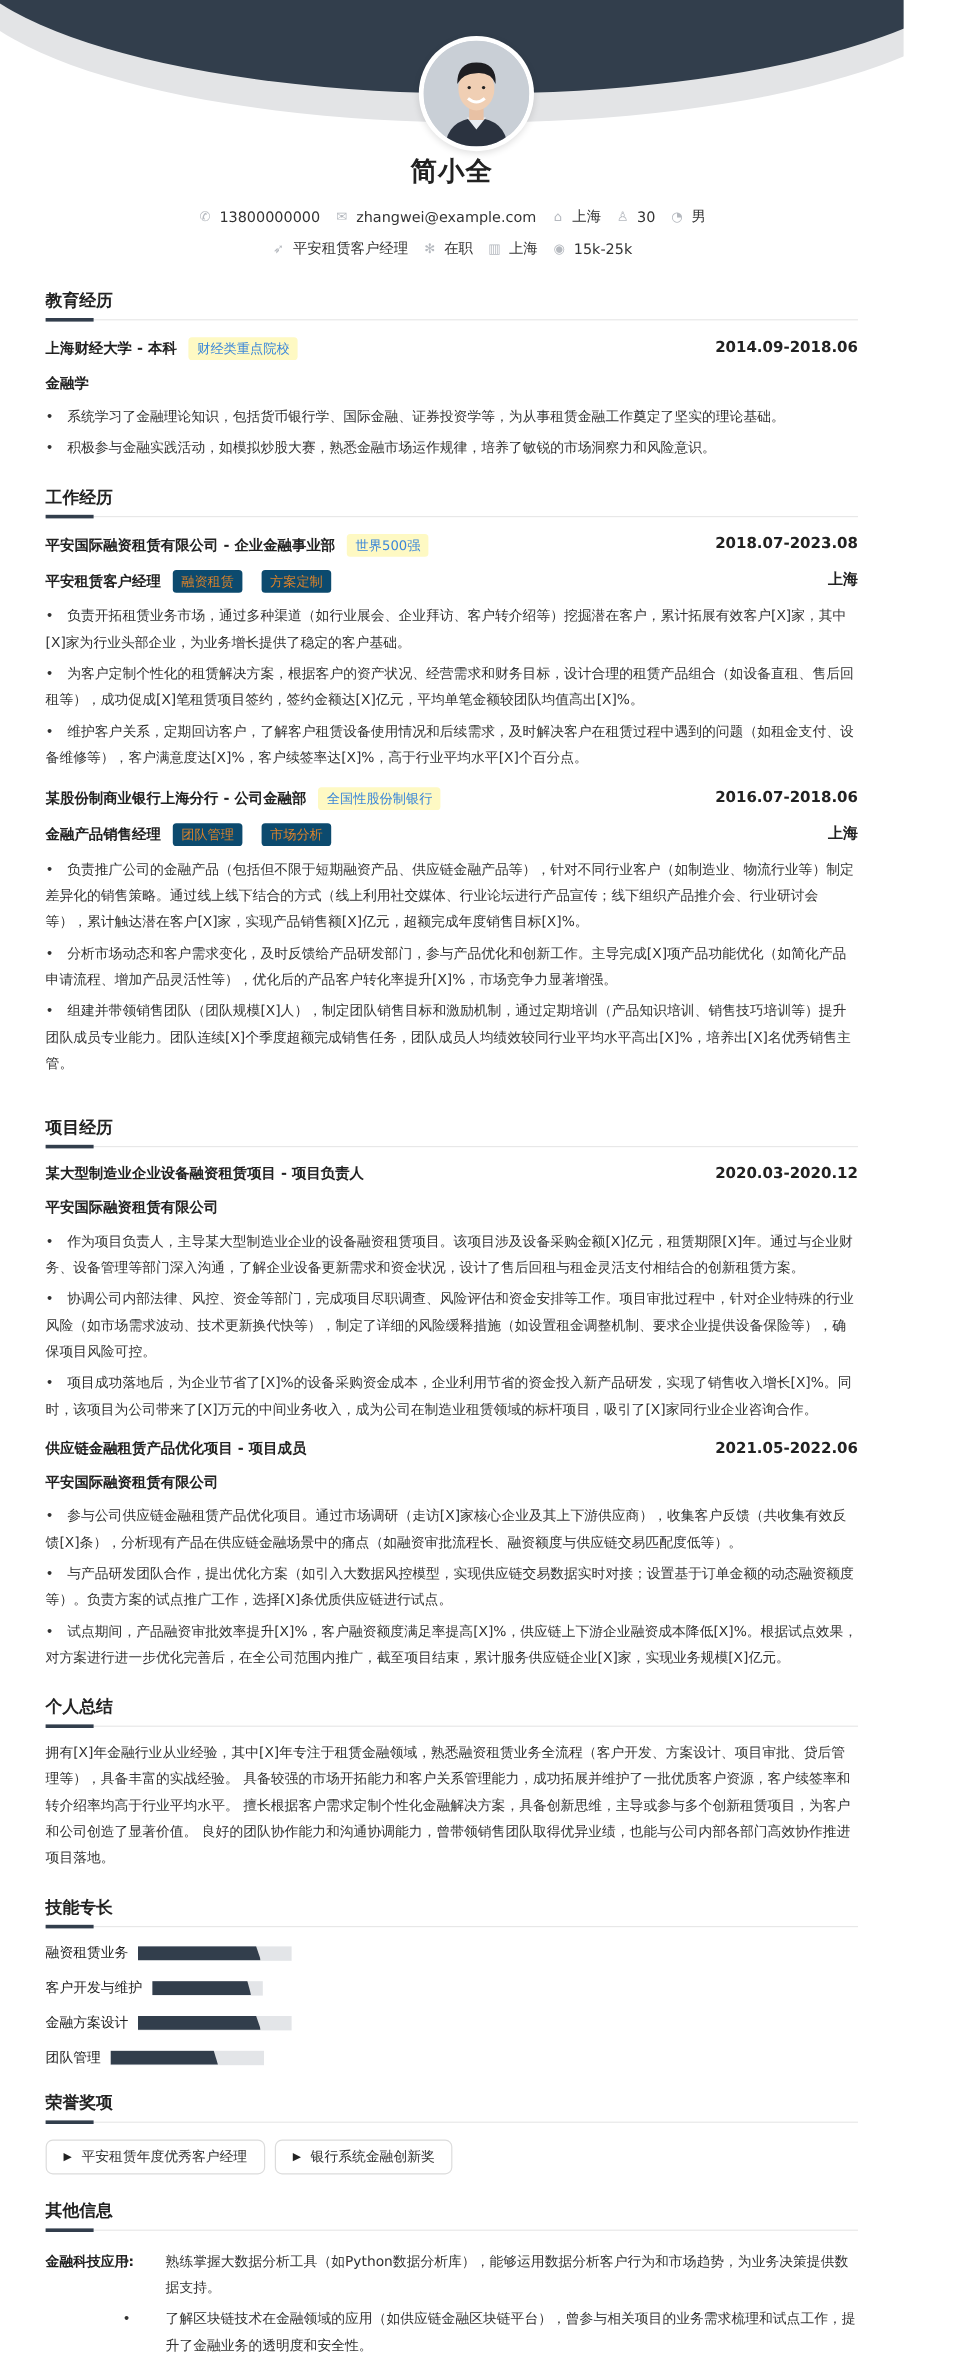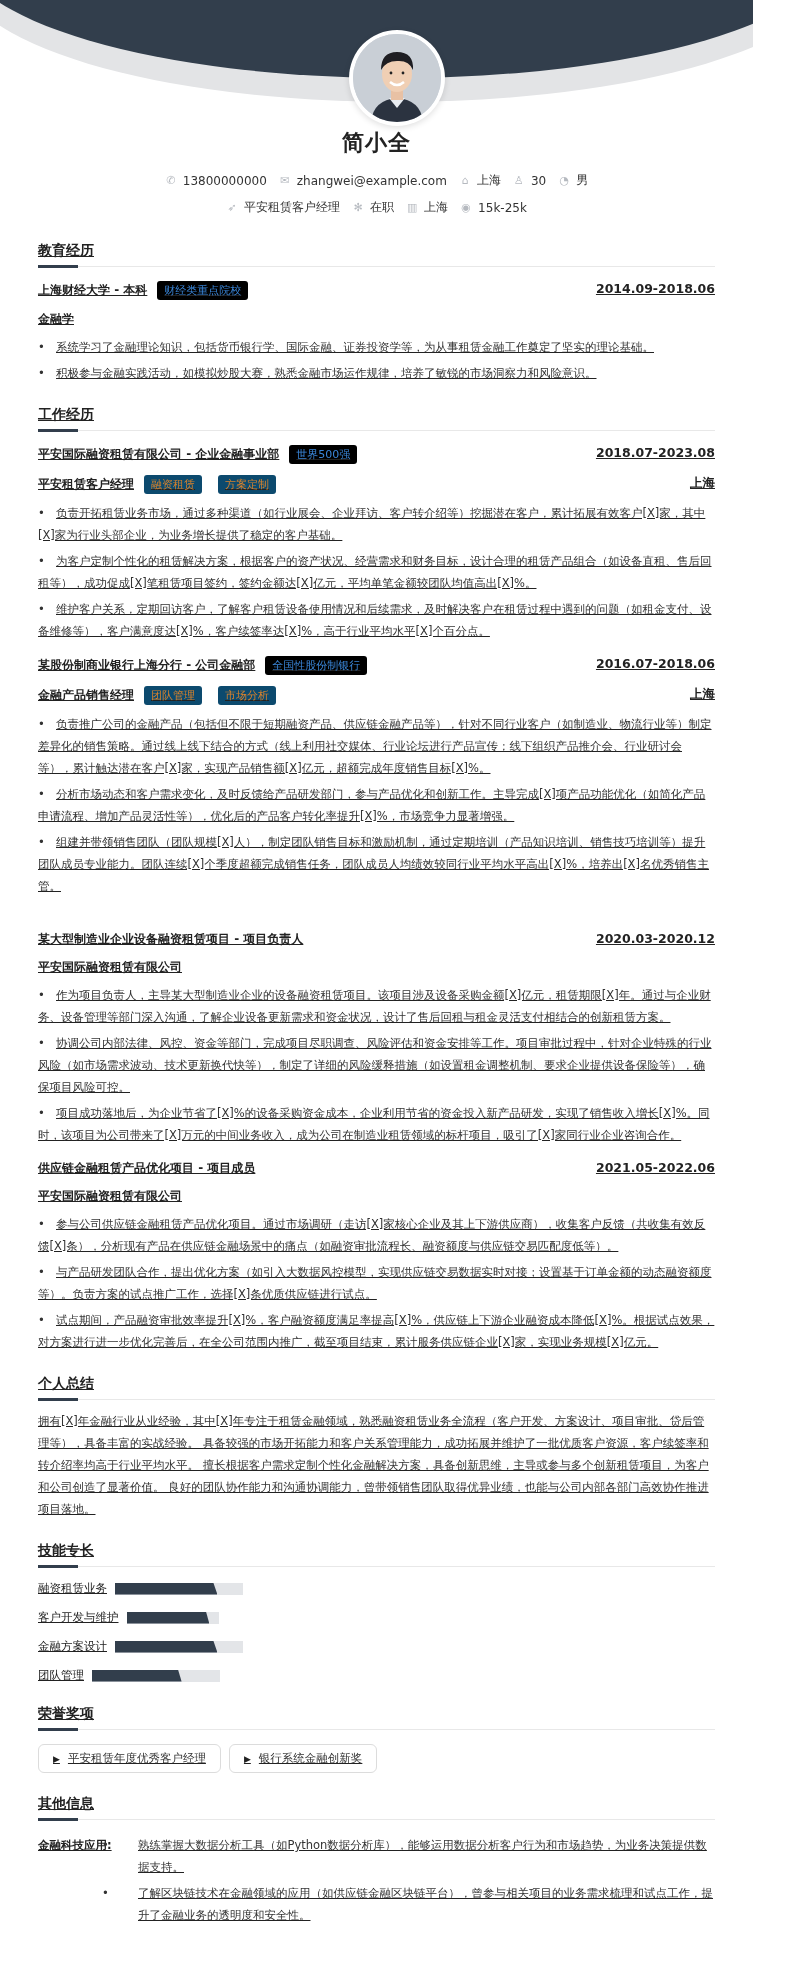--- a/index.html
+++ b/index.html
@@ -37,40 +37,40 @@
   }
   .info-row {
     display: flex; justify-content: center; align-items: center;
     font-size: 12px; color: #333; margin-top: 14px; gap: 12px;
   }
   .info-row + .info-row { margin-top: 10px; }
   .info-item { display: inline-flex; align-items: center; gap: 6px; }
   .ico { color: #b5b9bf; font-size: 11px; display: inline-block; width: 12px; text-align: center; }
 
   
-  .content { padding: 0 38px 0 38px; text-decoration: underline; }
+  .content { padding: 0 38px 0 38px; }
   .section { margin-top: 22px; }
   .sec-title {
     position: relative; font-size: 14px; font-weight: bold; color: #222;
     padding-bottom: 6px; border-bottom: 1px solid #e8e8e8;
   }
   .sec-title::after {
     content: ""; position: absolute; left: 0; bottom: -2px;
     width: 40px; height: 3px; background: #323e4c;
   }
   .entry { margin-top: 14px; }
   .row { display: flex; justify-content: space-between; }
   .entry-title { font-weight: bold; font-size: 12px; color: #222; display: flex; align-items: center; }
   .date { font-weight: bold; font-size: 12.5px; color: #222; }
   .sub { margin-top: 11px; }
   .tag {
     display: inline-block; font-size: 11px; font-weight: normal;
     padding: 2px 7px; border-radius: 3px; margin-left: 10px; line-height: 15px;
   }
-  .tag-blue { background: #000000; color: #3a86d9; }
+  .tag-blue { background: #fef9c3; color: #3a86d9; }
   .tag-orange { background: #0c4a6e; color: #d9822b; }
   .tag-orange + .tag-orange { margin-left: 16px; }
   ul.bullets { list-style: none; margin-top: 8px; }
   ul.bullets li {
     position: relative; padding-left: 0; font-size: 11.5px; line-height: 22px; color: #333;
     margin-bottom: 4px;
   }
   ul.bullets li::before {
     content: "•"; display: inline-block; width: 18px; color: #333;
   }
@@ -233,20 +233,21 @@
         </div>
         <ul class="bullets">
           <li>负责推广公司的金融产品（包括但不限于短期融资产品、供应链金融产品等），针对不同行业客户（如制造业、物流行业等）制定差异化的销售策略。通过线上线下结合的方式（线上利用社交媒体、行业论坛进行产品宣传；线下组织产品推介会、行业研讨会等），累计触达潜在客户[X]家，实现产品销售额[X]亿元，超额完成年度销售目标[X]%。</li>
           <li>分析市场动态和客户需求变化，及时反馈给产品研发部门，参与产品优化和创新工作。主导完成[X]项产品功能优化（如简化产品申请流程、增加产品灵活性等），优化后的产品客户转化率提升[X]%，市场竞争力显著增强。</li>
           <li>组建并带领销售团队（团队规模[X]人），制定团队销售目标和激励机制，通过定期培训（产品知识培训、销售技巧培训等）提升团队成员专业能力。团队连续[X]个季度超额完成销售任务，团队成员人均绩效较同行业平均水平高出[X]%，培养出[X]名优秀销售主管。</li>
         </ul>
       </div>
     </div>
 
     <div class="section" style="margin-top:34px">
+      <div class="sec-title">项目经历</div>
 
       <div class="entry">
         <div class="row">
           <div class="entry-title">某大型制造业企业设备融资租赁项目 - 项目负责人</div>
           <div class="date">2020.03-2020.12</div>
         </div>
         <div class="sub entry-title">平安国际融资租赁有限公司</div>
         <ul class="bullets">
           <li>作为项目负责人，主导某大型制造业企业的设备融资租赁项目。该项目涉及设备采购金额[X]亿元，租赁期限[X]年。通过与企业财务、设备管理等部门深入沟通，了解企业设备更新需求和资金状况，设计了售后回租与租金灵活支付相结合的创新租赁方案。</li>
           <li>协调公司内部法律、风控、资金等部门，完成项目尽职调查、风险评估和资金安排等工作。项目审批过程中，针对企业特殊的行业风险（如市场需求波动、技术更新换代快等），制定了详细的风险缓释措施（如设置租金调整机制、要求企业提供设备保险等），确保项目风险可控。</li>

